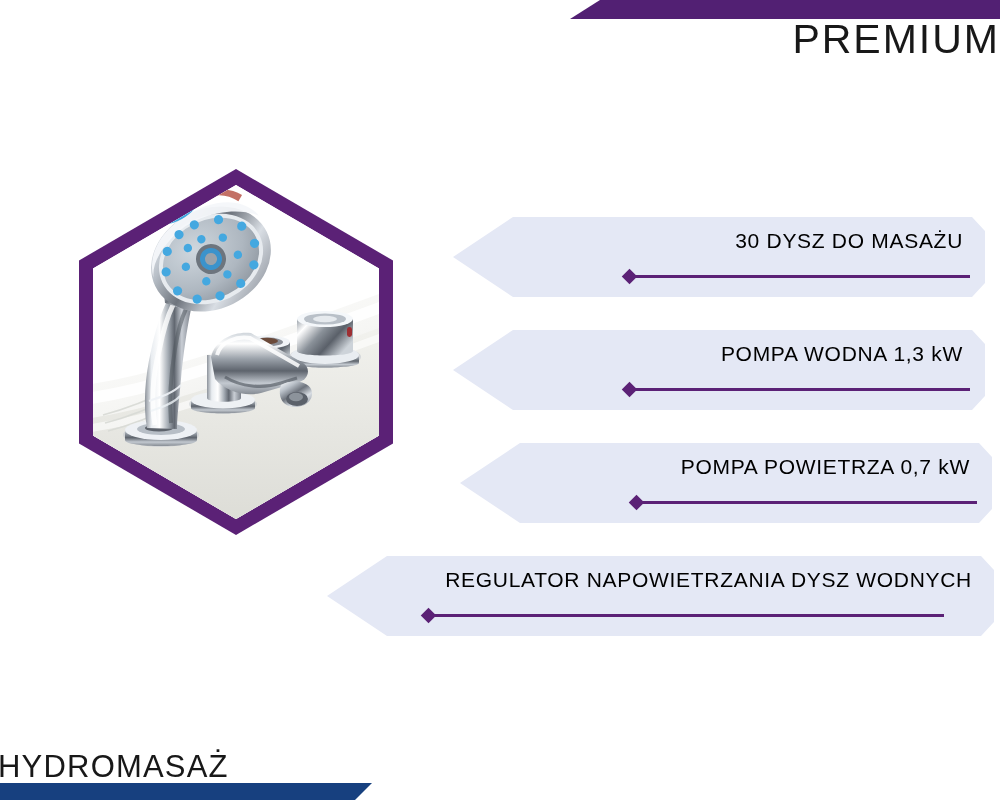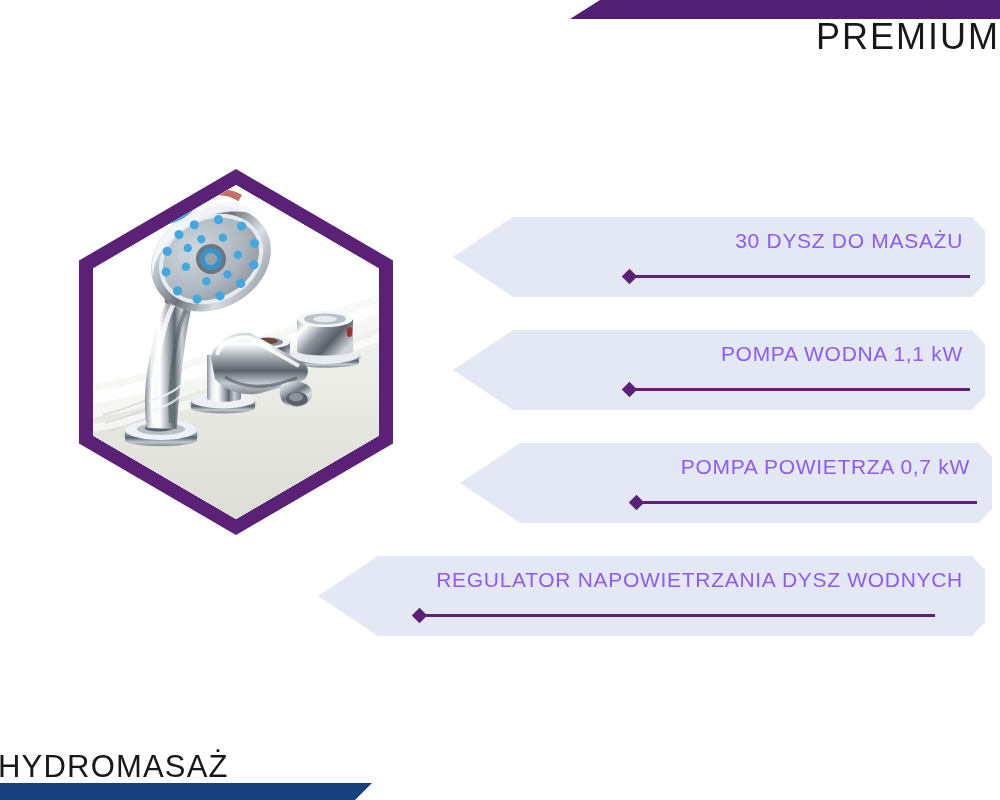--- a/index.html
+++ b/index.html
@@ -33,21 +33,21 @@
     width: 430px;
     height: 19px;
     background: #522073;
     clip-path: polygon(30px 0, 100% 0, 100% 100%, 0 100%);
   }
 
   .title-premium {
     position: absolute;
     right: 0px;
     top: 17px;
-    font-size: 36px;
+    font-size: 41px;
     font-weight: 300;
     letter-spacing: 2.0px;
     color: #181818;
     white-space: nowrap;
     line-height: 1.1;
   }
 
   
   .bottom-banner {
     position: absolute;
@@ -122,21 +122,21 @@
       0 50%
     );
   }
   .feature .flabel {
     position: absolute;
     right: 22px;
     top: 12px;
     font-size: 21px;
     font-weight: 400;
     letter-spacing: 0.7px;
-    color: #8b5cf6;
+    color: #000000;
     white-space: nowrap;
     line-height: 1.15;
   }
   .feature .rule {
     position: absolute;
     height: 3px;
     background: #5B2176;
     top: 58px;
   }
   .feature .diamond {
@@ -153,21 +153,21 @@
   #f0 .diamond{ left: 171px; }
 
   #f1 { left: 453px; top: 330px; width: 532px; }
   #f1 .rule   { left: 176px; width: 341px; }
   #f1 .diamond{ left: 171px; }
 
   #f2 { left: 460px; top: 443px; width: 532px; }
   #f2 .rule   { left: 176px; width: 341px; }
   #f2 .diamond{ left: 171px; }
 
-  #f3 { left: 318px; top: 556px; width: 667px; text-align: center; }
+  #f3 { left: 327px; top: 556px; width: 667px; text-align: center; }
   #f3 .rule   { left: 101px; width: 516px; }
   #f3 .diamond{ left: 96px; }
 </style>
 </head>
 <body>
 
 <div id="slide">
 
   <div class="top-banner"></div>
 
@@ -335,21 +335,21 @@
 
   <div class="feature" id="f0">
     <div class="plate"></div>
     <div class="flabel">30 DYSZ DO MASAŻU</div>
     <div class="diamond"></div>
     <div class="rule"></div>
   </div>
 
   <div class="feature" id="f1">
     <div class="plate"></div>
-    <div class="flabel">POMPA WODNA 1,1 kW</div>
+    <div class="flabel">POMPA WODNA 1,3 kW</div>
     <div class="diamond"></div>
     <div class="rule"></div>
   </div>
 
   <div class="feature" id="f2">
     <div class="plate"></div>
     <div class="flabel">POMPA POWIETRZA 0,7 kW</div>
     <div class="diamond"></div>
     <div class="rule"></div>
   </div>

